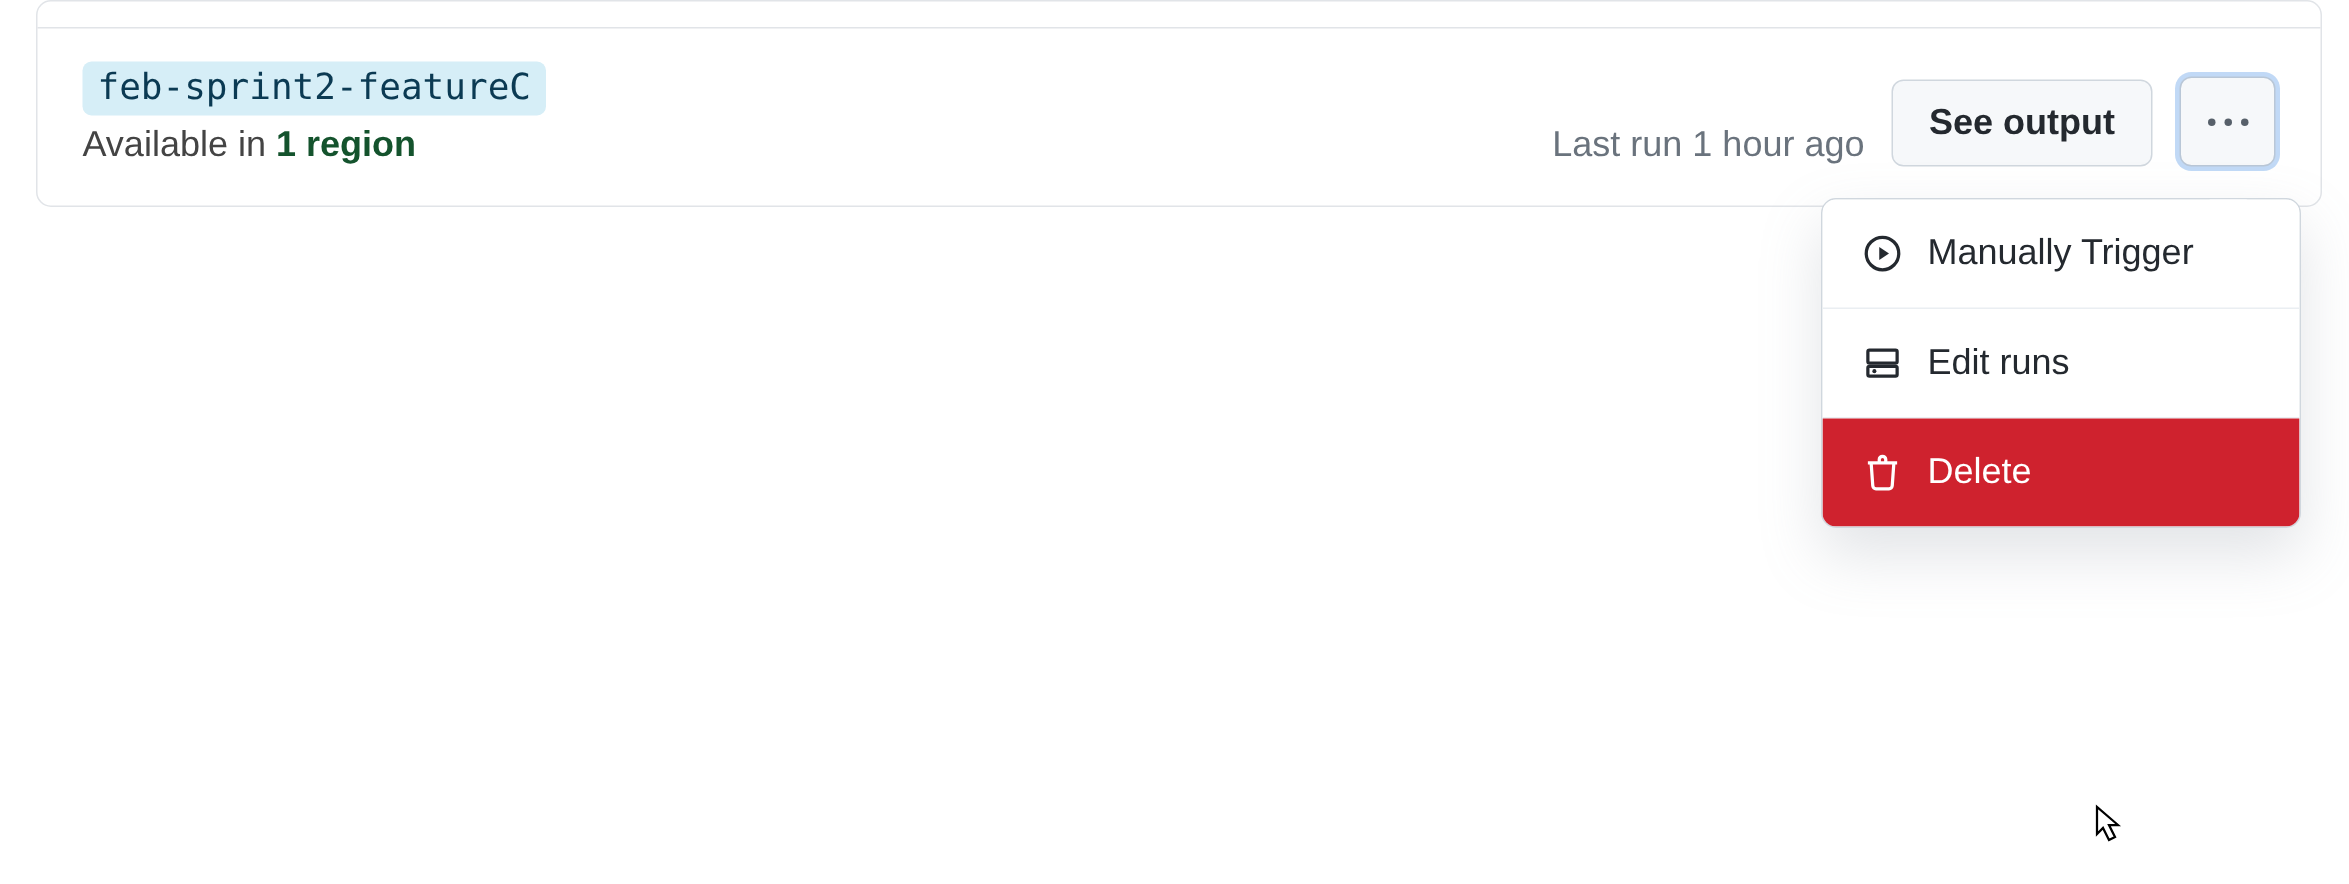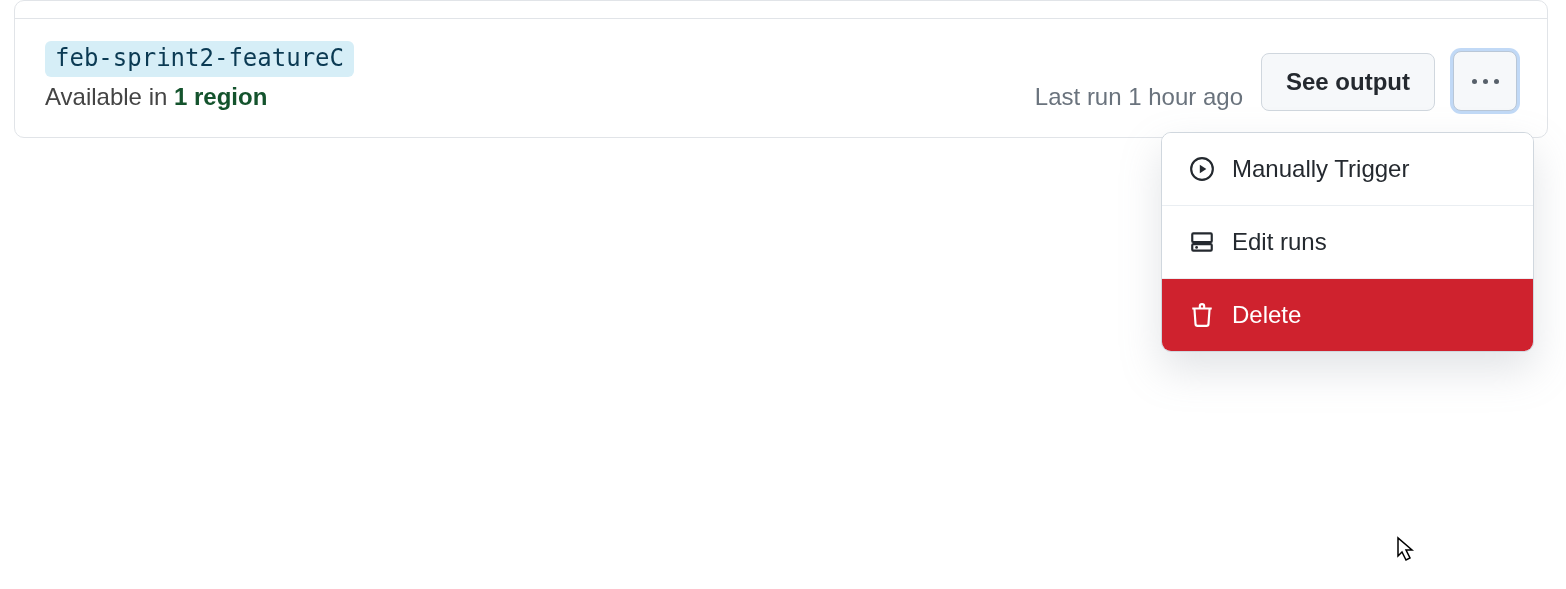--- a/index.html
+++ b/index.html
@@ -9,21 +9,21 @@
     }
     body {
       font-family: -apple-system, BlinkMacSystemFont, "Segoe UI", Helvetica, Arial, sans-serif;
       background: #ffffff;
       width: 1566px;
       height: 589px;
       position: relative;
     }
     .card {
       position: absolute;
-      left: 14px;
+      left: 24px;
       top: 0;
       right: 18px;
       border: 1px solid #e1e4e8;
       border-radius: 10px;
       background: #fff;
     }
     .card-top-seg {
       height: 18px;
       border-bottom: 1px solid #e1e4e8;
     }
@@ -94,21 +94,21 @@
     .dots span {
       width: 5px;
       height: 5px;
       background: #57606a;
       border-radius: 50%;
     }
     .dropdown {
       position: absolute;
       top: 132px;
       right: 32px;
-      width: 373px;
+      width: 320px;
       background: #fff;
       border: 1px solid #d0d7de;
       border-radius: 10px;
       box-shadow: 0 18px 40px rgba(140,149,159,0.25);
       overflow: hidden;
     }
     .dropdown::before {
       content: "";
       position: absolute;
       top: -10px;

